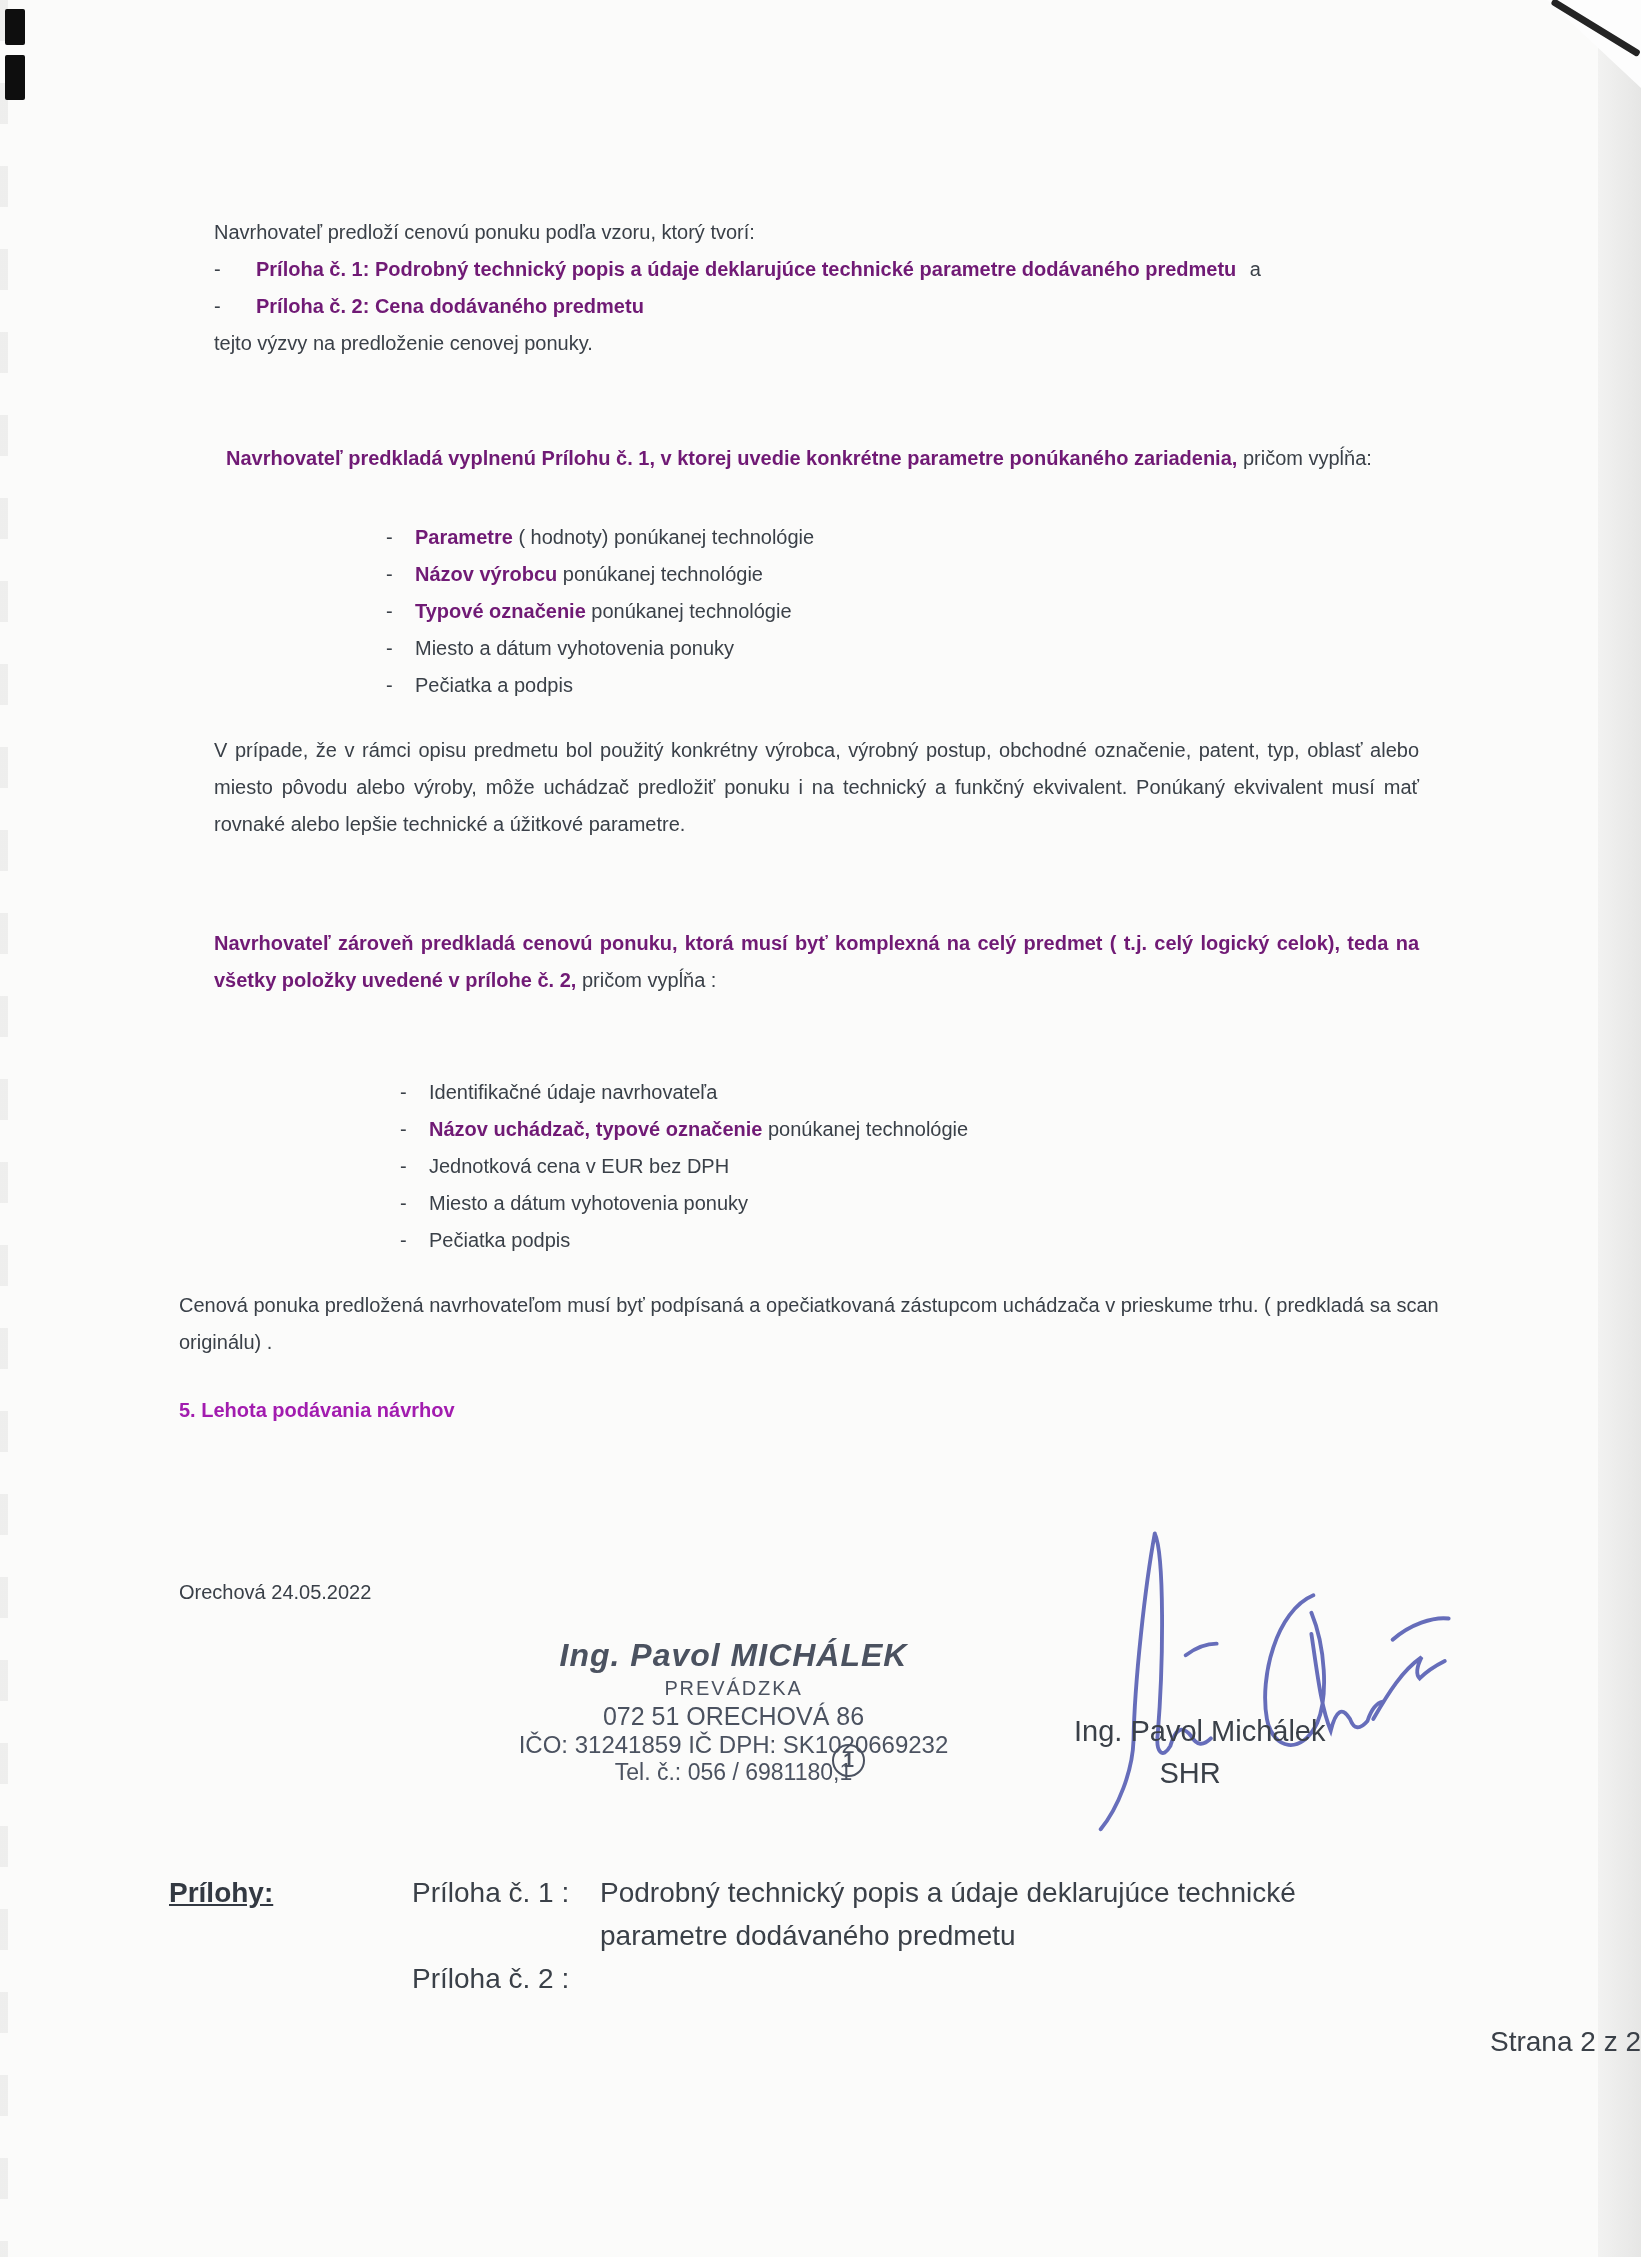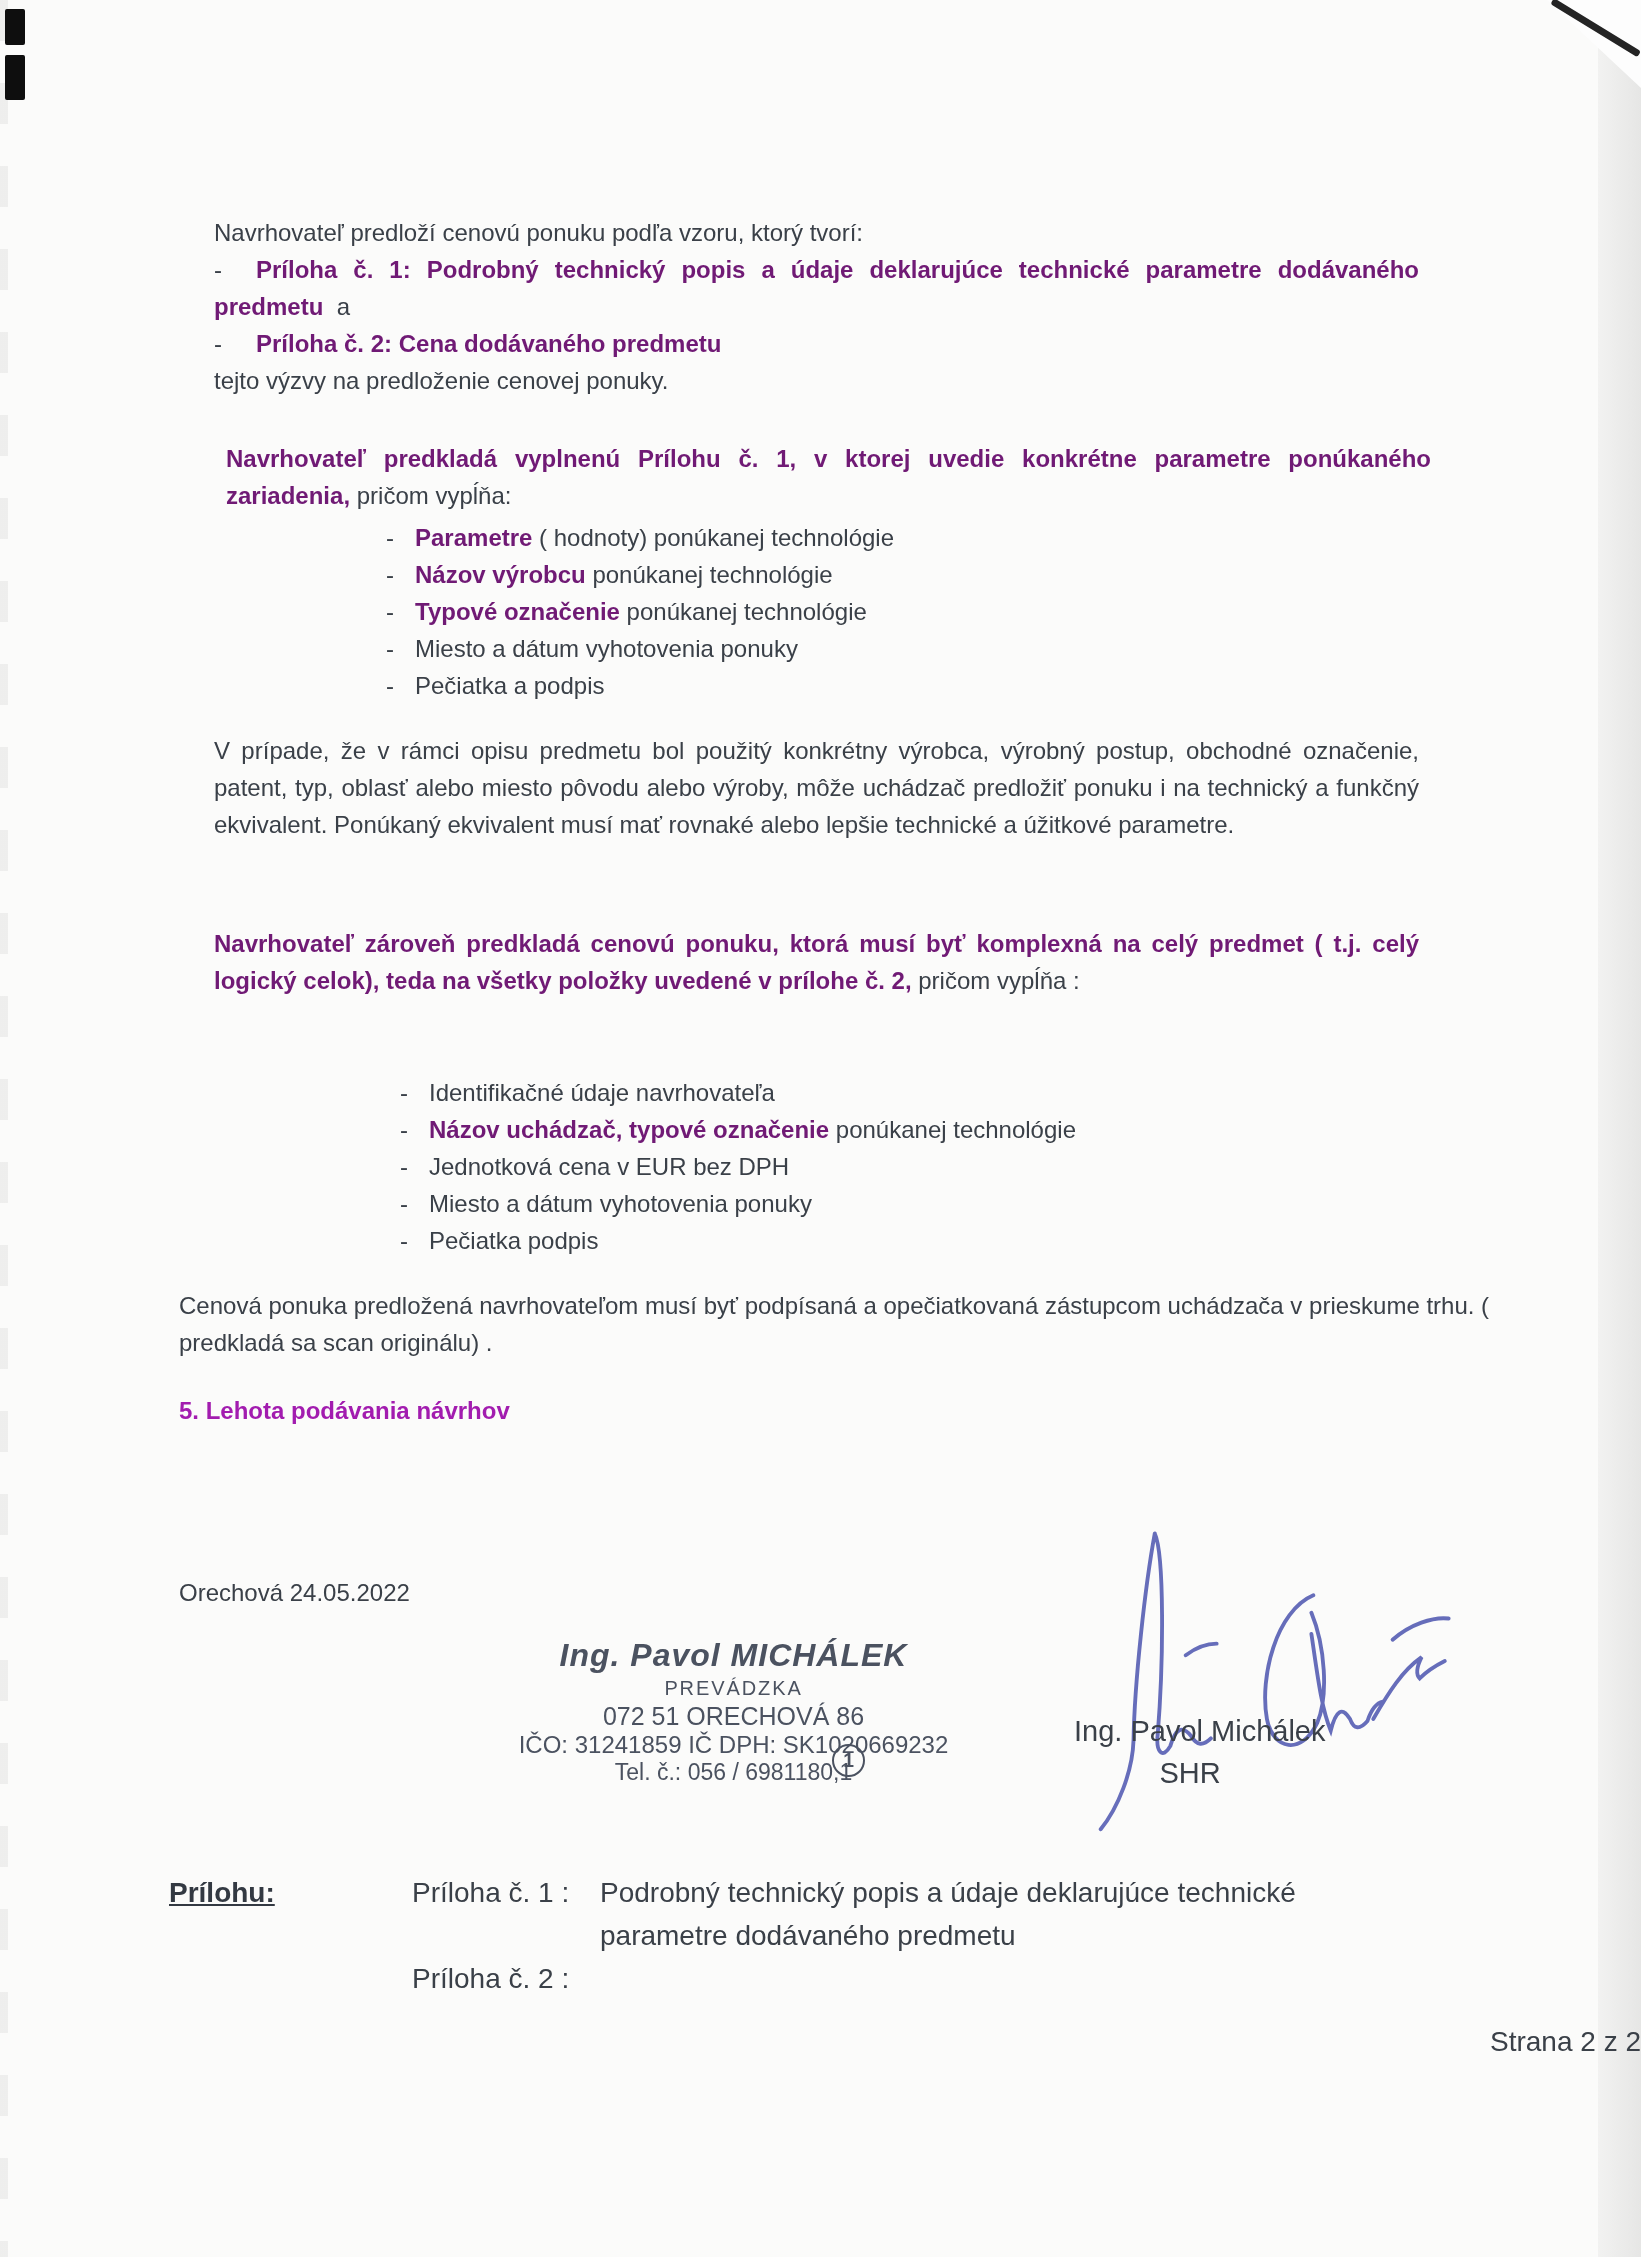--- a/index.html
+++ b/index.html
@@ -28,21 +28,21 @@
     background:#fdfdfd;
     -webkit-clip-path:polygon(0 0,100% 0,100% 100%);
     clip-path:polygon(0 0,100% 0,100% 100%);
   }
   .corner-slash {
     position:absolute; left:1554px; top:-1.9px; width:102px; height:6.8px;
     background:#242424; transform-origin:0 0; transform:rotate(31.5deg);
     border-radius:2.9px;
   }
   
-  .blk { position:absolute; font-size:24px; line-height:37px; }
+  .blk { position:absolute; font-size:20px; line-height:37px; }
   .just { text-align:justify; }
   p { margin:0; }
   b { font-weight:bold; color:#701a75; }
   .dash-inline { display:inline-block; width:42px; }
   .tail { margin-left:13.5px; }
   .list { margin:0; padding:0; list-style:none; }
   .list li { display:flex; }
   .list .dash { width:29px; flex:none; }
   .hang { margin-left:172px; }
   .hang2 { margin-left:186px; }
@@ -176,21 +176,21 @@
     <g fill="none" stroke="#5a62b5" stroke-width="4" stroke-linecap="round" opacity="0.92">
       <path d="M96 16 C86 70 75 170 74 230 C73 262 58 300 40 322 M96 16 C106 38 105 150 99 224 C97 242 104 250 112 236 Q120 208 134 226 Q142 240 154 228 M128 142 Q144 130 160 130"></path>
       <path d="M260 80 C222 96 204 164 212 208 C218 240 248 246 264 212 C276 184 272 132 258 98 M258 120 C264 160 268 196 278 220 Q286 188 298 208 Q304 224 316 210 Q322 192 332 190"></path>
       <path d="M322 208 C338 180 352 158 372 144 Q364 160 370 166 Q380 156 396 148 M342 126 C360 110 384 102 400 104"></path>
     </g>
   </svg>
 
   <div class="sig-name">Ing. Pavol Michálek</div>
   <div class="sig-title">SHR</div>
 
-  <div class="att-label">Prílohu:</div>
+  <div class="att-label">Prílohy:</div>
   <div class="att-rows">
     <div class="att-row">
       <div class="att-num">Príloha č. 1 :</div>
       <div class="att-desc">Podrobný technický popis a údaje deklarujúce technické parametre dodávaného predmetu</div>
     </div>
     <div class="att-row">
       <div class="att-num">Príloha č. 2 :</div>
     </div>
   </div>
 

